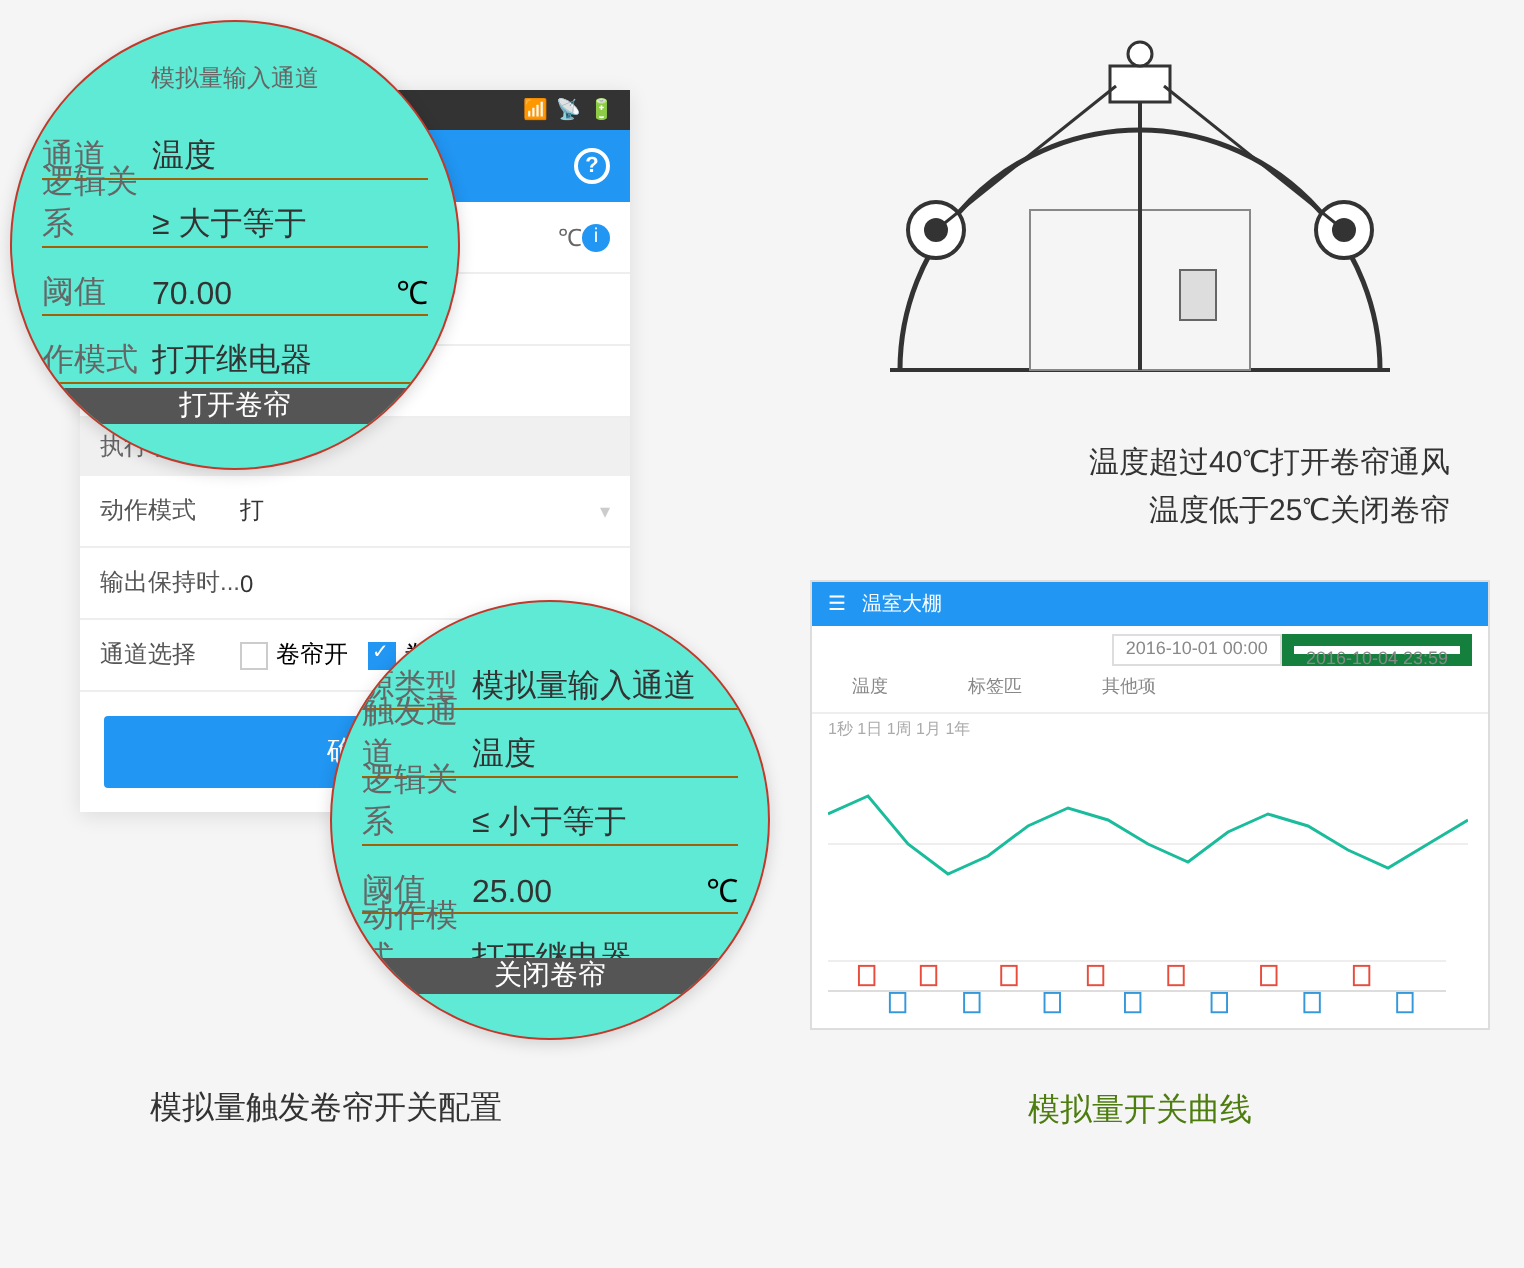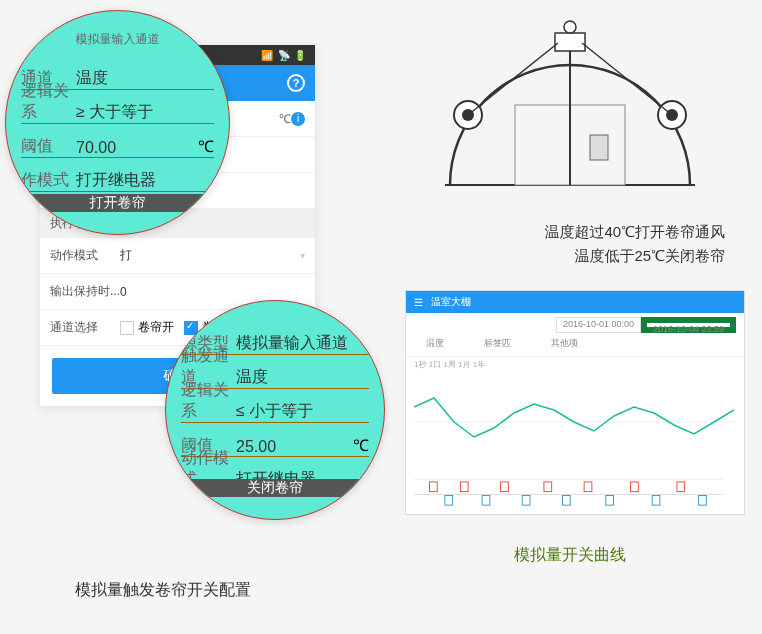--- a/index.html
+++ b/index.html
@@ -41,21 +41,21 @@
 .chart-box{position:absolute;left:405px;top:290px;width:340px;height:225px;background:#fff;border:1px solid #ddd}
 .chart-header{height:22px;background:#2196f3;display:flex;align-items:center;padding:0 8px;color:#fff;font-size:10px}
 .chart-dates{height:24px;display:flex;justify-content:flex-end;padding:4px 8px;font-size:9px;color:#888}
 .chart-tabs{height:20px;display:flex;gap:40px;padding:0 20px;font-size:9px;color:#888;border-bottom:1px solid #eee}
 .chart-controls{height:16px;padding:2px 8px;font-size:8px;color:#aaa}
 .chart-plot{height:90px;position:relative;margin:4px 8px}
 .chart-switches{height:30px;margin:4px 8px;position:relative;border-top:1px solid #eee}
 .chart-bottom-label{position:absolute;left:420px;top:545px;width:300px;text-align:center;font-size:16px;color:#4d7c0f}
 
 
-.bottom-left-label{position:absolute;left:75px;top:580px;font-size:16px;color:#333}
+.bottom-left-label{position:absolute;left:75px;top:544px;font-size:16px;color:#333}
 </style>
 </head>
 <body>
 
 <div class="container">
 
   <div class="phone">
     <div class="status-bar">
       <span>📶</span>
       <span>📡</span>

